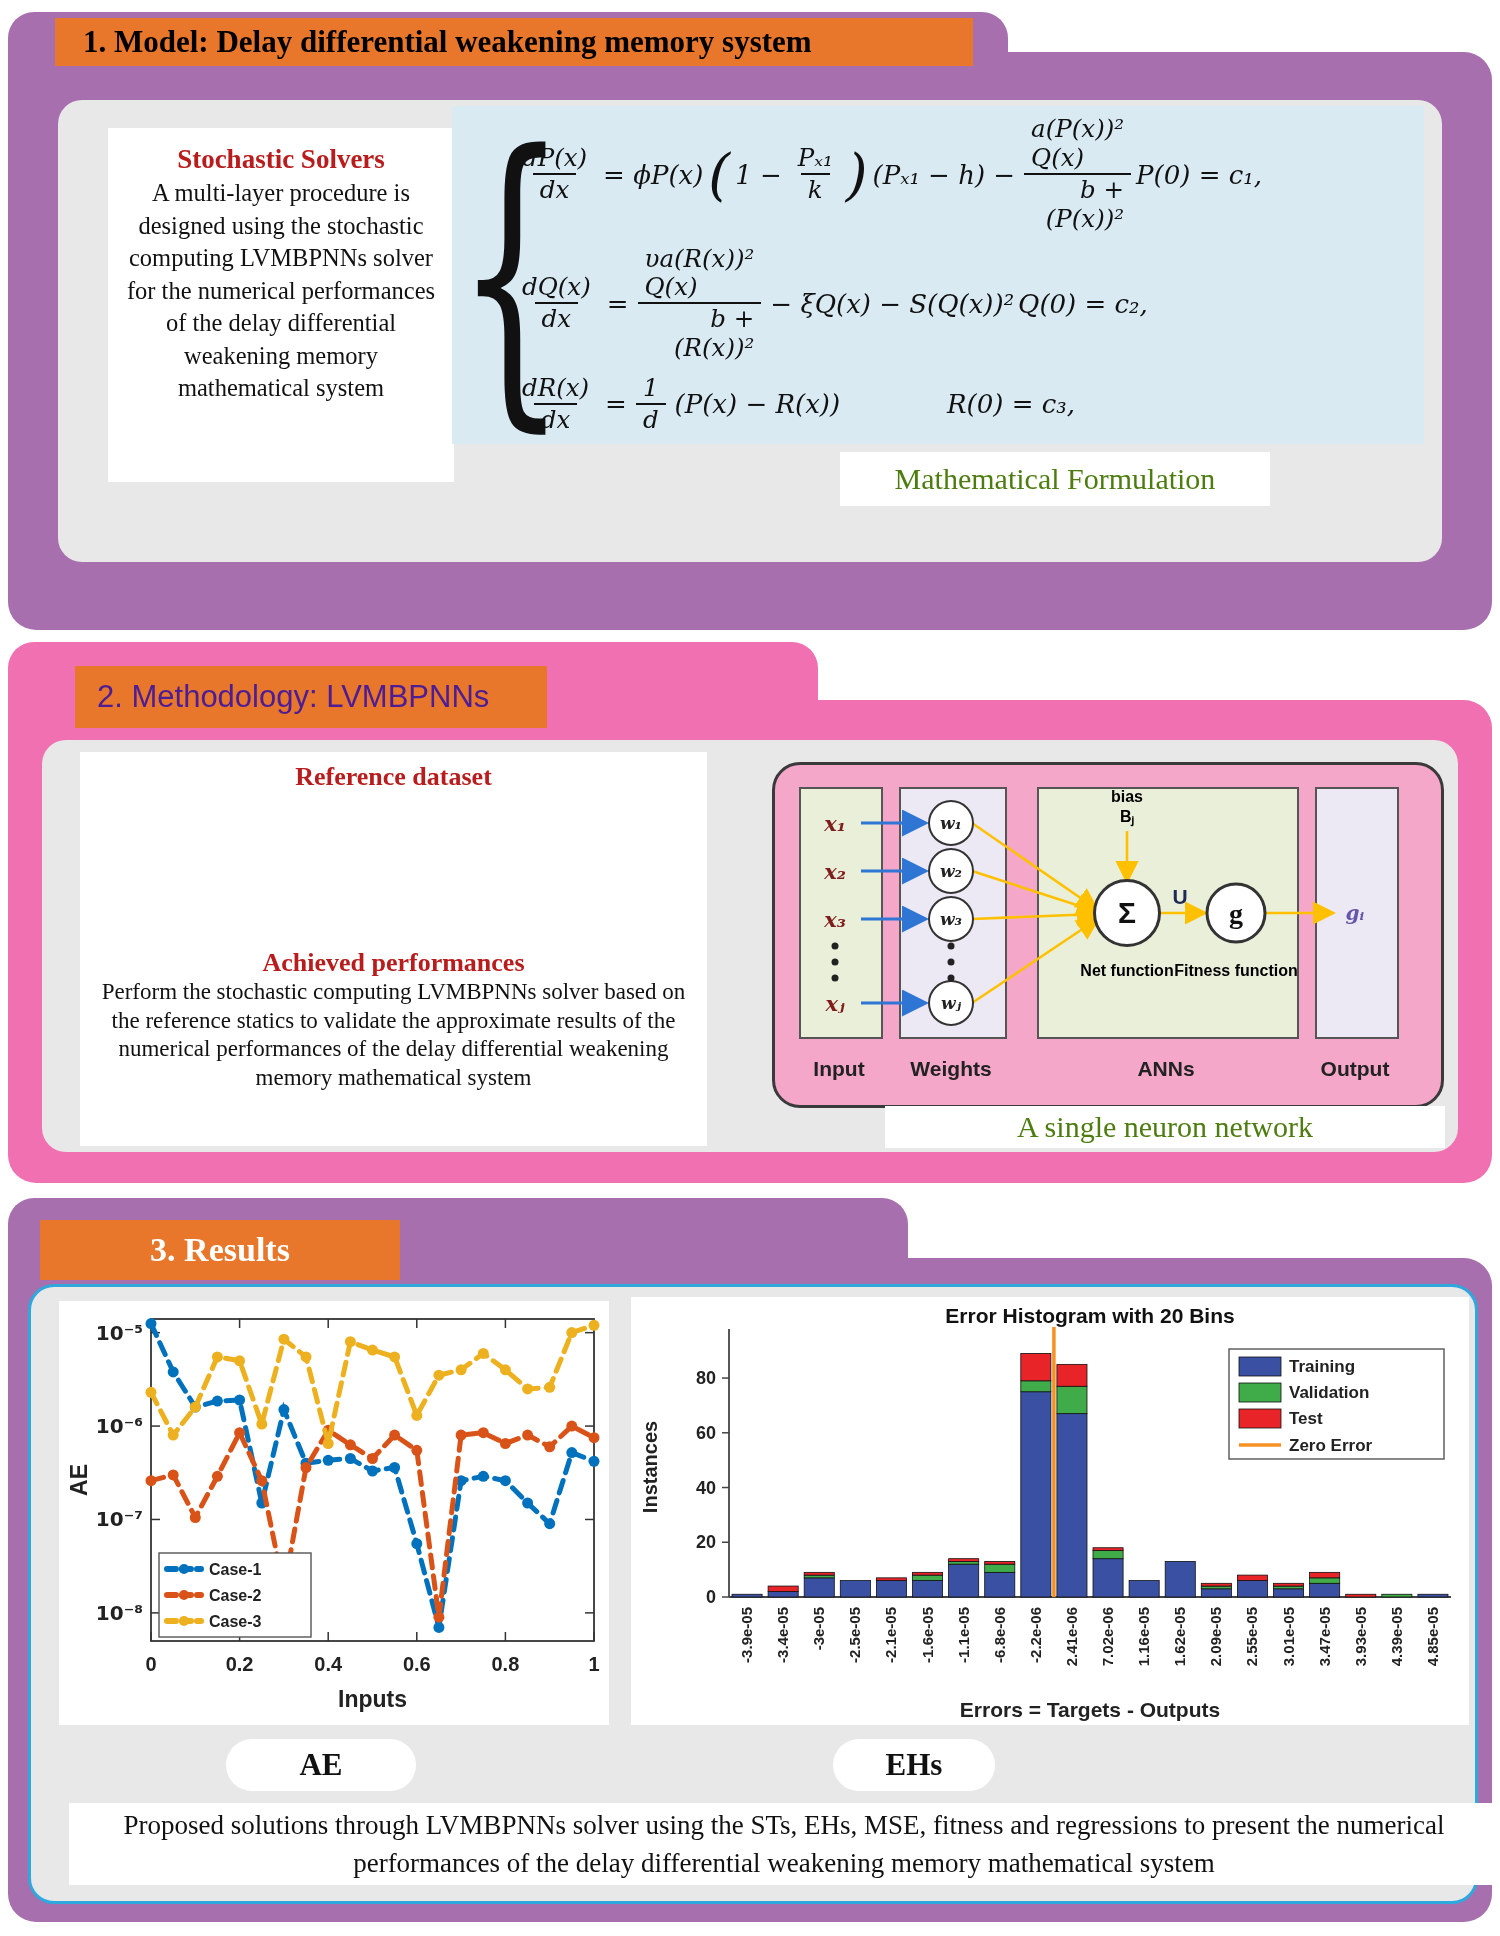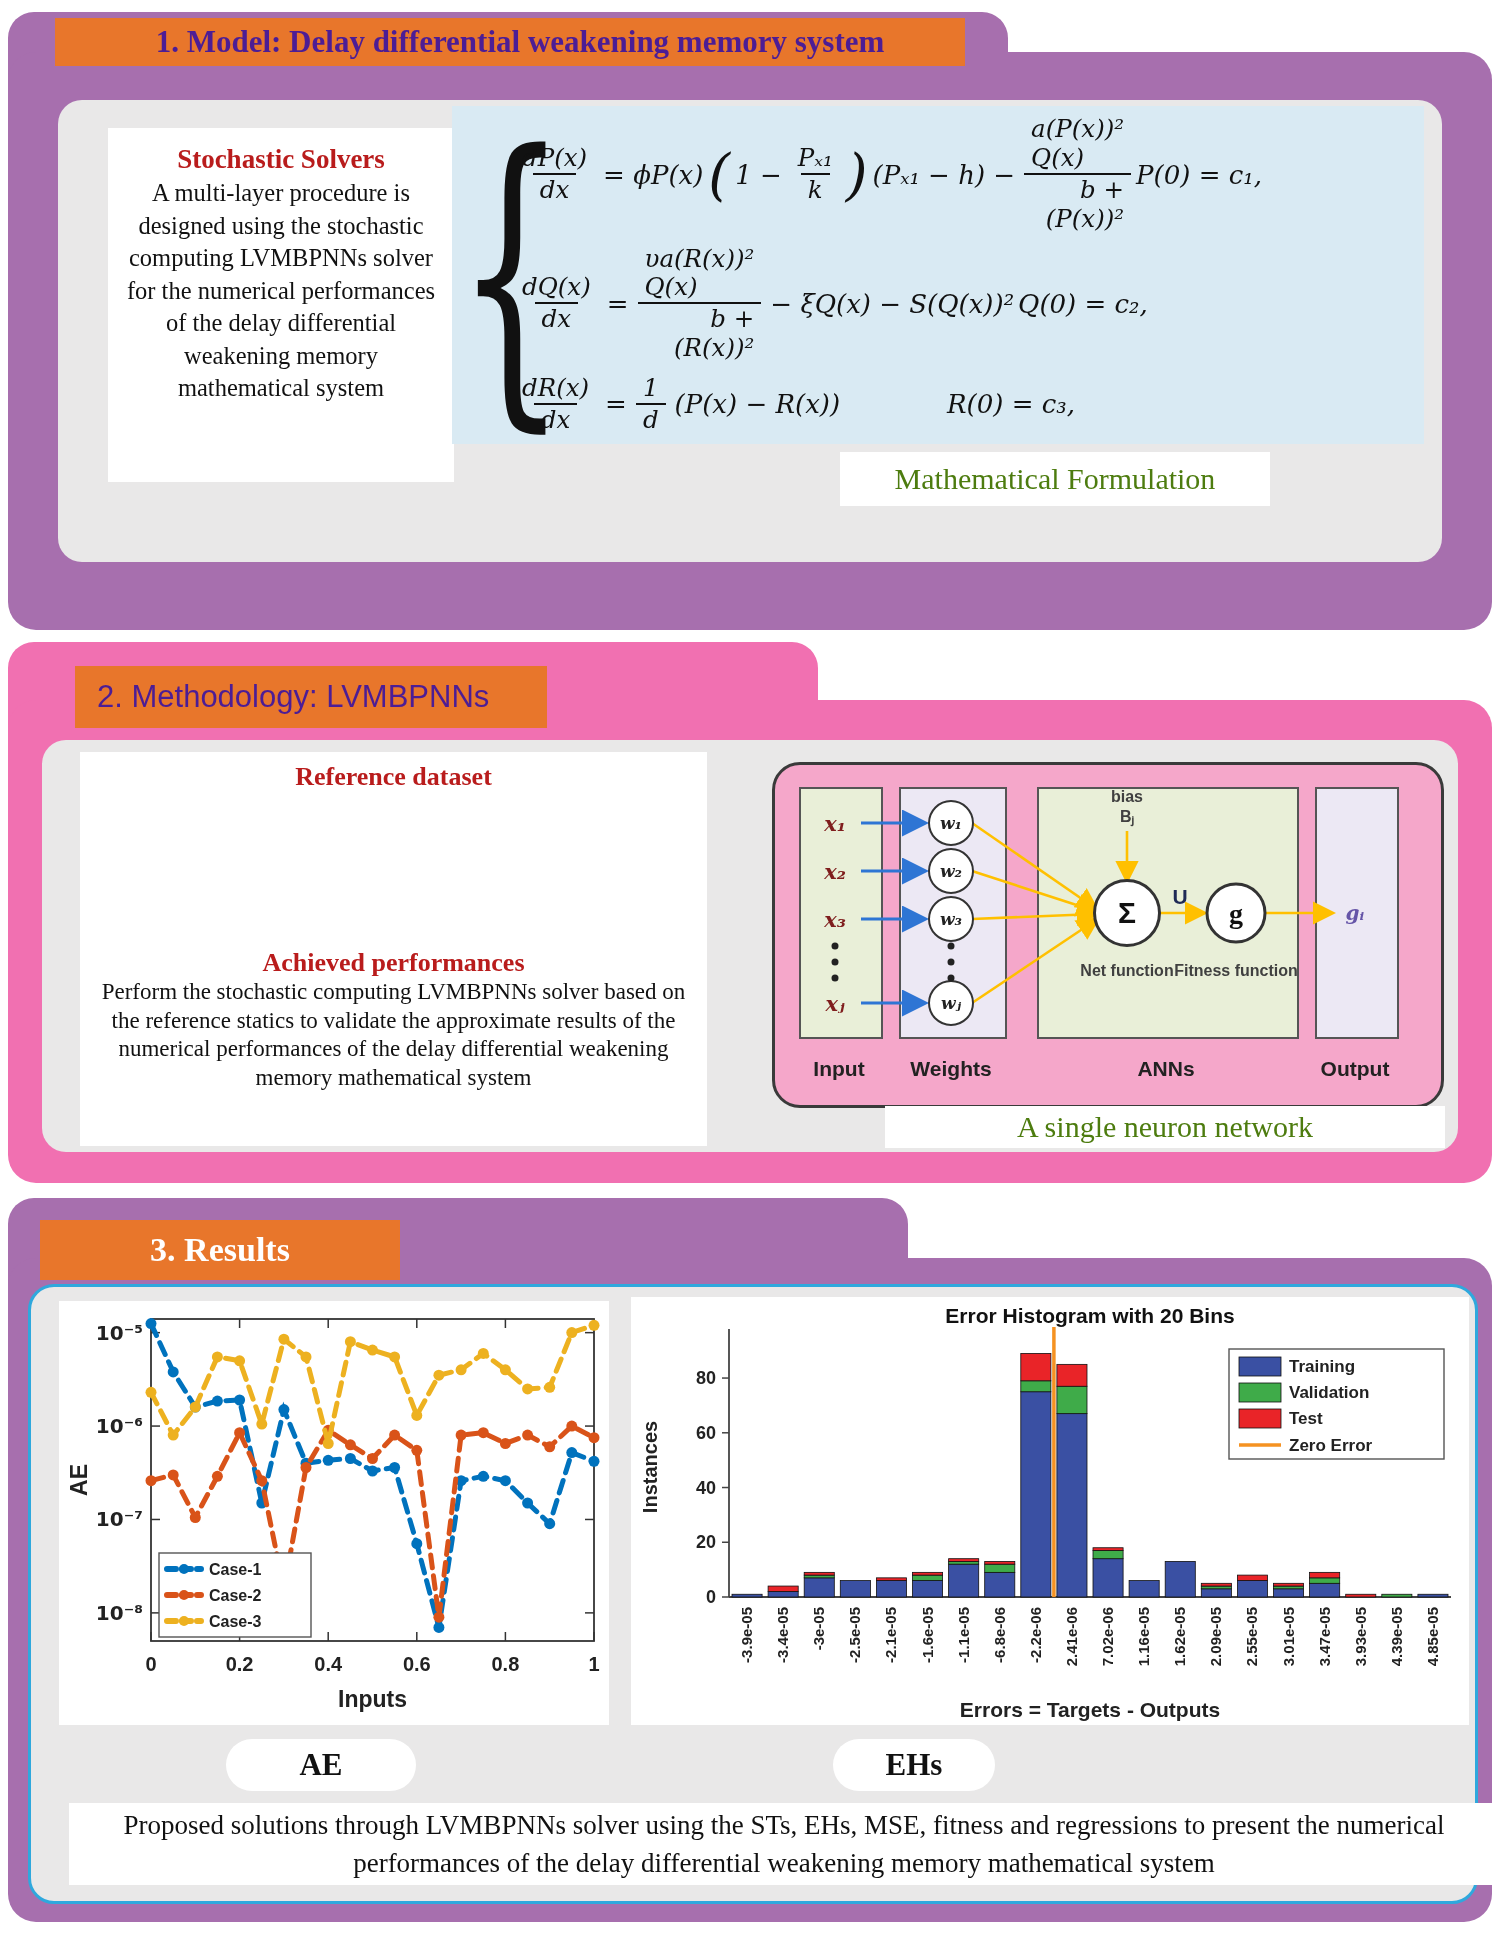--- a/index.html
+++ b/index.html
@@ -6,21 +6,21 @@
   #page{position:relative;width:1500px;height:1936px;background:#fff;overflow:hidden;
         font-family:"Liberation Sans",sans-serif;}
   .abs{position:absolute;}
   
   .tab{border-radius:26px 26px 0 0;}
   .main{border-radius:28px;}
   .purple{background:#a76fae;}
   .pink{background:#f170b1;}
   .grey{background:#e9e8e8;border-radius:24px;}
   .hdr{background:#e8762b;display:flex;align-items:center;}
-  .hdr1{color:#4c1d95;font-family:"Liberation Serif",serif;font-weight:bold;font-size:31px;padding-left:20px;justify-content:center;}
+  .hdr1{color:#000000;font-family:"Liberation Serif",serif;font-weight:bold;font-size:31px;padding-left:28px;}
   .hdr2{color:#4c1d95;font-size:31px;padding-left:22px;}
   .hdr3{color:#ffffff;font-family:"Liberation Serif",serif;font-weight:bold;font-size:34px;justify-content:center;}
   .card{background:#fff;text-align:center;}
   .card .ttl{font-family:"Liberation Serif",serif;font-weight:bold;color:#b91c1c;}
   .card .bdy{font-family:"Liberation Serif",serif;color:#111;}
   #card1{padding:16px 8px;}
   #card1 .ttl{font-size:27px;margin-bottom:2px;}
   #card1 .bdy{font-size:24.5px;line-height:1.33;}
   .p2card{padding:10px 6px;}
   .p2card .ttl{font-size:26px;}
@@ -50,21 +50,21 @@
   .xlab{position:absolute;font-family:"DejaVu Serif","DejaVu Sans",serif;font-style:italic;font-weight:bold;
         font-size:21px;color:#7f1d1d;transform:translate(-50%,-50%);}
   .wcirc{position:absolute;width:42px;height:42px;border-radius:50%;background:#fff;border:2.5px solid #333;
          display:flex;align-items:center;justify-content:center;font-family:"DejaVu Serif","DejaVu Sans",serif;
          font-weight:bold;font-style:italic;font-size:17px;color:#222;transform:translate(-50%,-50%);}
   .bigcirc{position:absolute;border-radius:50%;background:#fff;border:3px solid #333;
            display:flex;align-items:center;justify-content:center;font-weight:bold;color:#111;
            transform:translate(-50%,-50%);}
   .dots{position:absolute;display:flex;flex-direction:column;align-items:center;gap:9px;transform:translate(-50%,-50%);}
   .dots span{width:7px;height:7px;border-radius:50%;background:#222;display:block;font-size:0;}
-  .purptext{position:absolute;color:#404040;font-weight:bold;font-size:16px;text-align:left;
+  .purptext{position:absolute;color:#000000;font-weight:bold;font-size:16px;text-align:left;
             transform:translateX(-50%);line-height:1.2;}
   .ulabel{position:absolute;color:#1f2a56;font-weight:bold;font-size:21px;transform:translate(-50%,-50%);}
   .gout{position:absolute;color:#6655a8;font-weight:bold;font-style:italic;font-size:20px;
         font-family:"DejaVu Serif","DejaVu Sans",serif;transform:translate(-50%,-50%);}
   
   #resbox{background:#e9e8e8;border:3px solid #2fa8dd;border-radius:26px;}
   .chartpanel{background:#fff;}
   .pill{background:#fff;border-radius:26px;display:flex;align-items:center;justify-content:center;
         font-family:"Liberation Serif",serif;font-weight:bold;color:#111;}
   #bottomcap{background:#fff;display:flex;align-items:center;justify-content:center;text-align:center;

